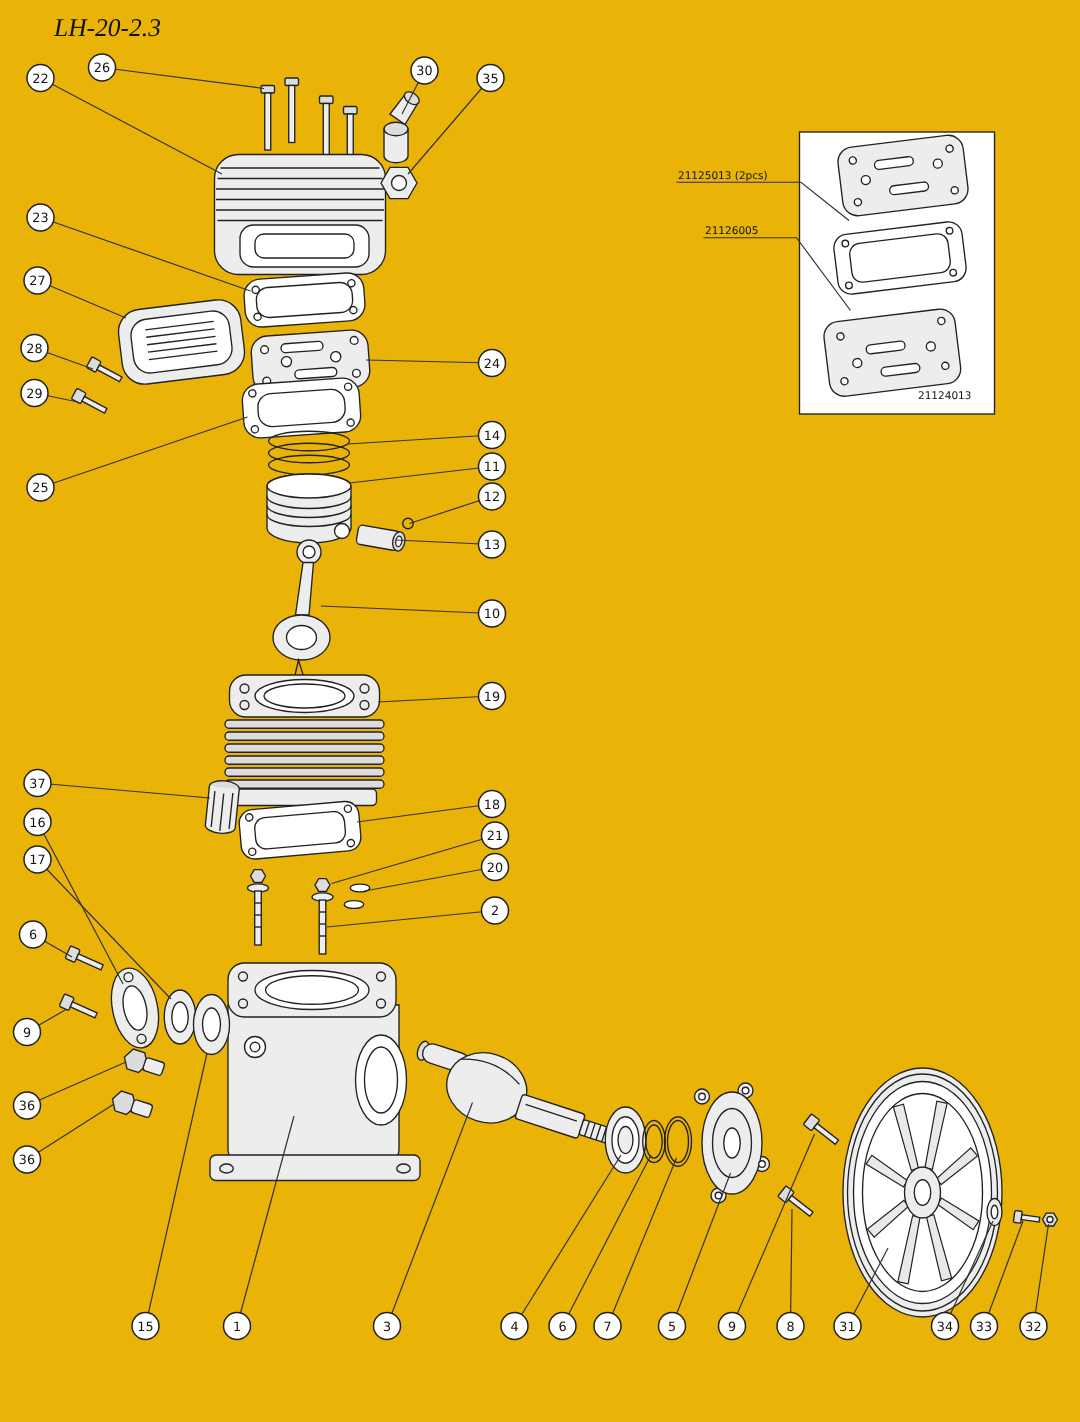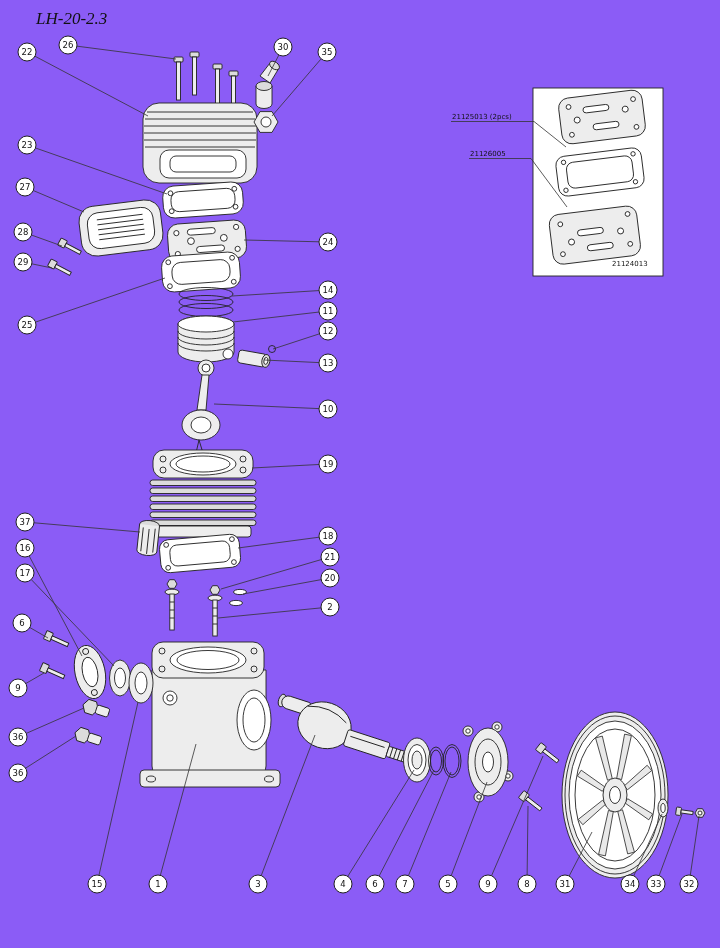--- a/index.html
+++ b/index.html
@@ -1,16 +1,16 @@
 <!DOCTYPE html>
 <html><head>
 <meta charset="utf-8">
 <style>
   html,body { margin:0; padding:0; background:#fff; }
-  .page { position:relative; width:720px; height:948px; background:#8b5cf6; overflow:hidden;
+  .page { position:relative; width:720px; height:948px; background:#eab308; overflow:hidden;
           font-family:"DejaVu Sans", sans-serif; }
   svg { position:absolute; left:0; top:0; }
   .ln      { fill:none;    stroke:#222; stroke-width:0.9; }
   .fillw   { fill:#ffffff; stroke:#222; stroke-width:0.9; }
   .fill1   { fill:#ededed; stroke:#222; stroke-width:0.9; }
   .fill2   { fill:#dcdcdc; stroke:#222; stroke-width:0.9; }
   .leader  { fill:none; stroke:#333; stroke-width:0.8; }
   .balloon { fill:#fff; stroke:#222; stroke-width:1; }
   .balloon-text { font-family:"DejaVu Sans",sans-serif; font-size:8.5px; text-anchor:middle; fill:#111; }
   .small-label  { font-family:"DejaVu Sans",sans-serif; font-size:7px; fill:#111; }

